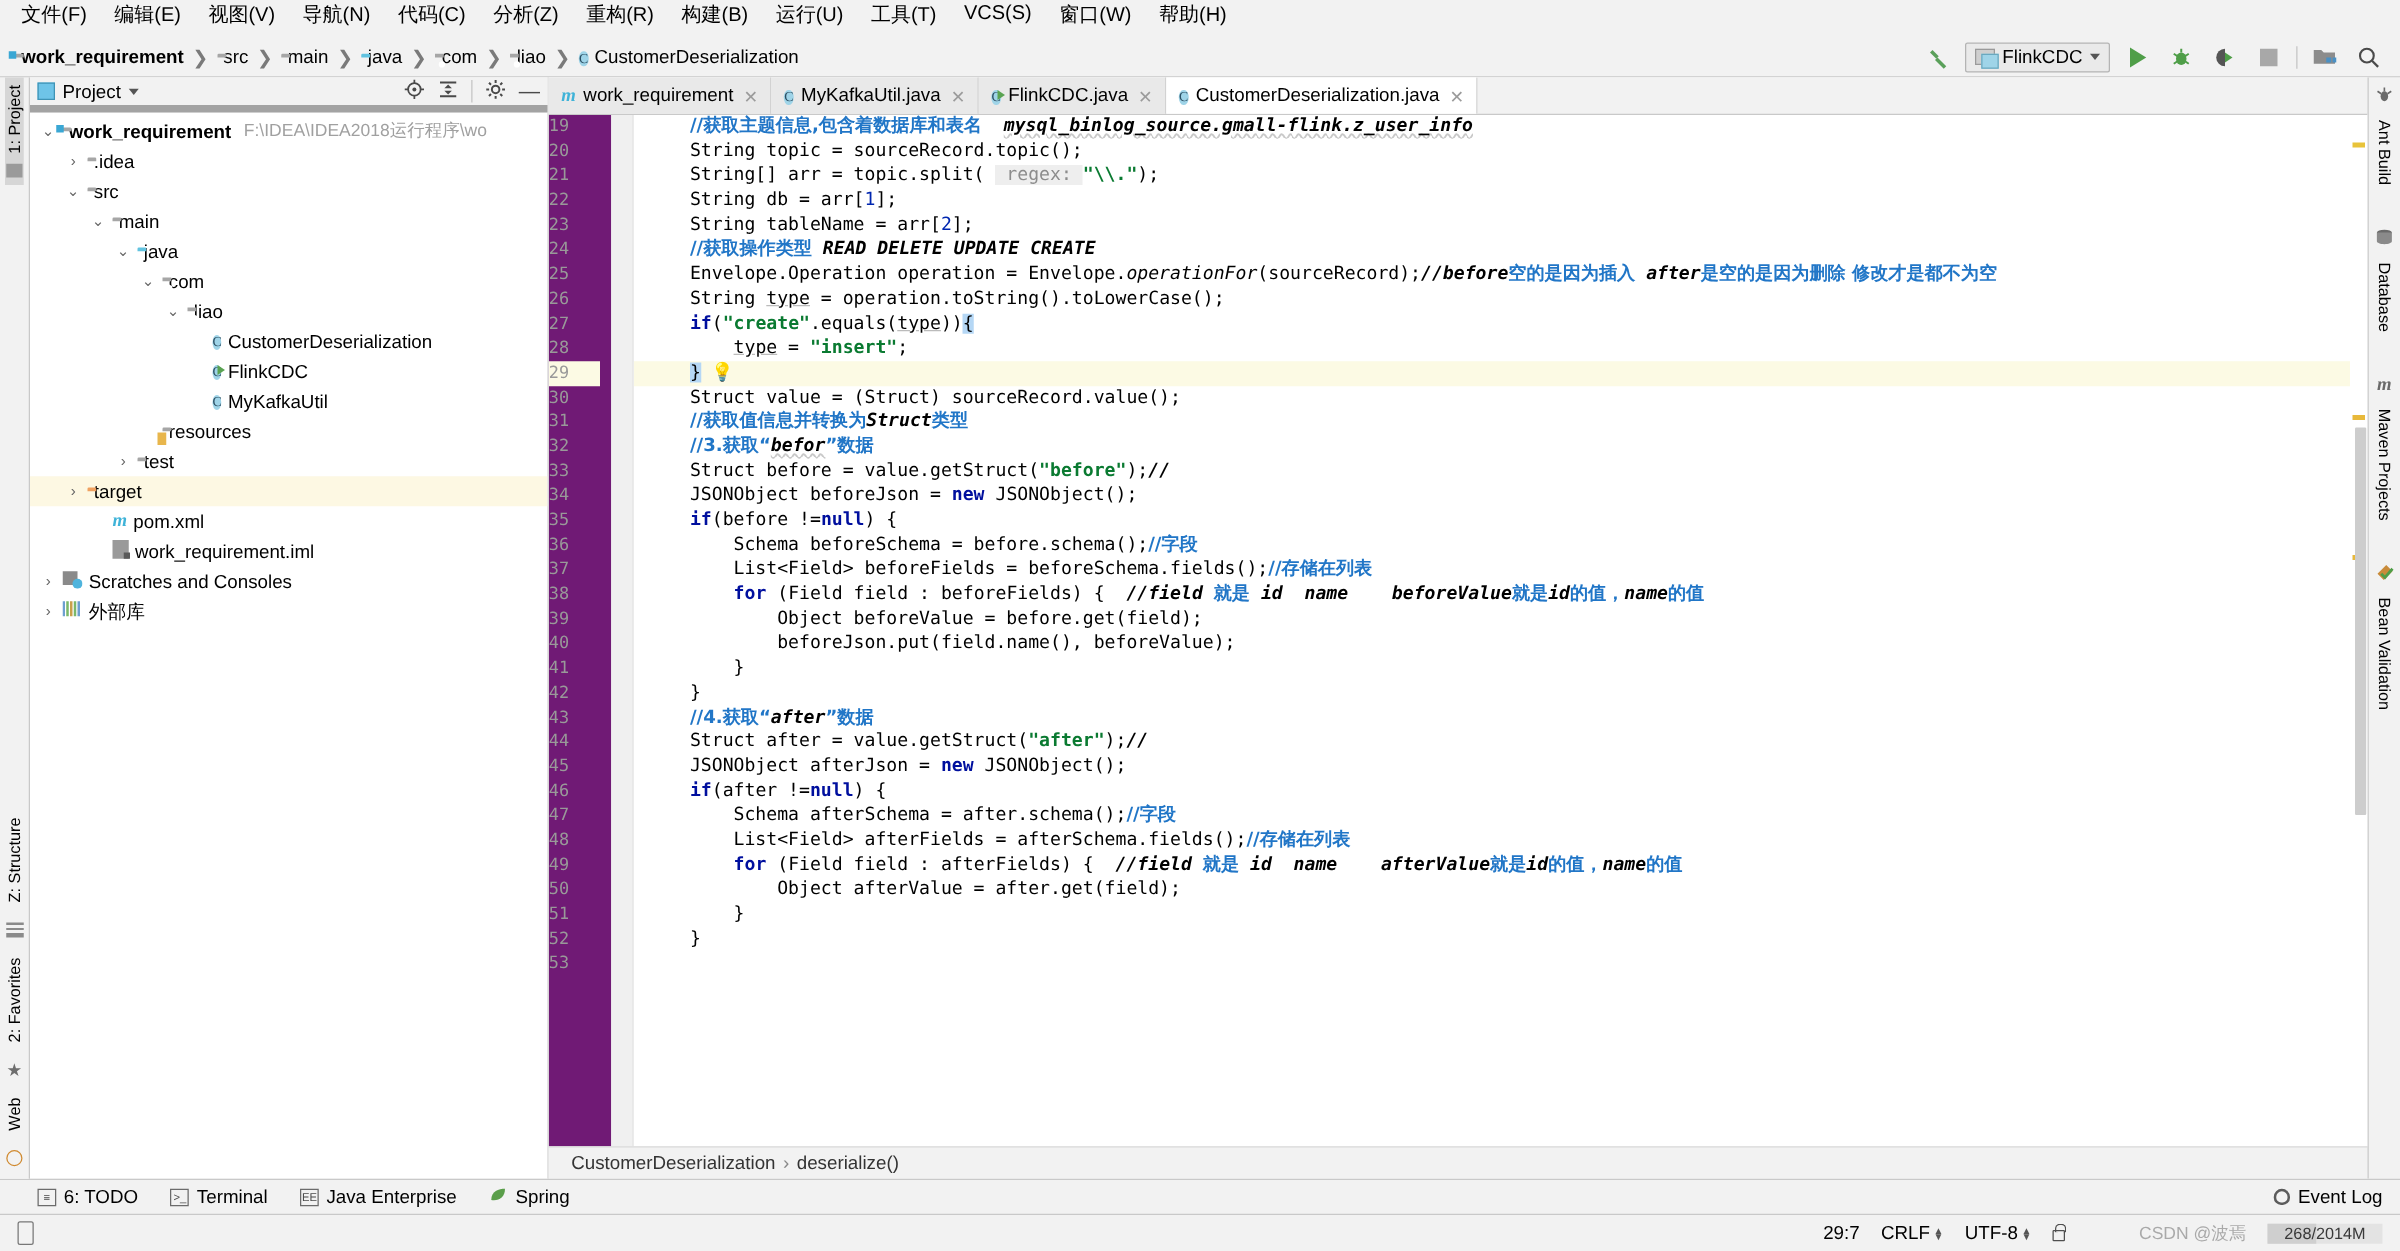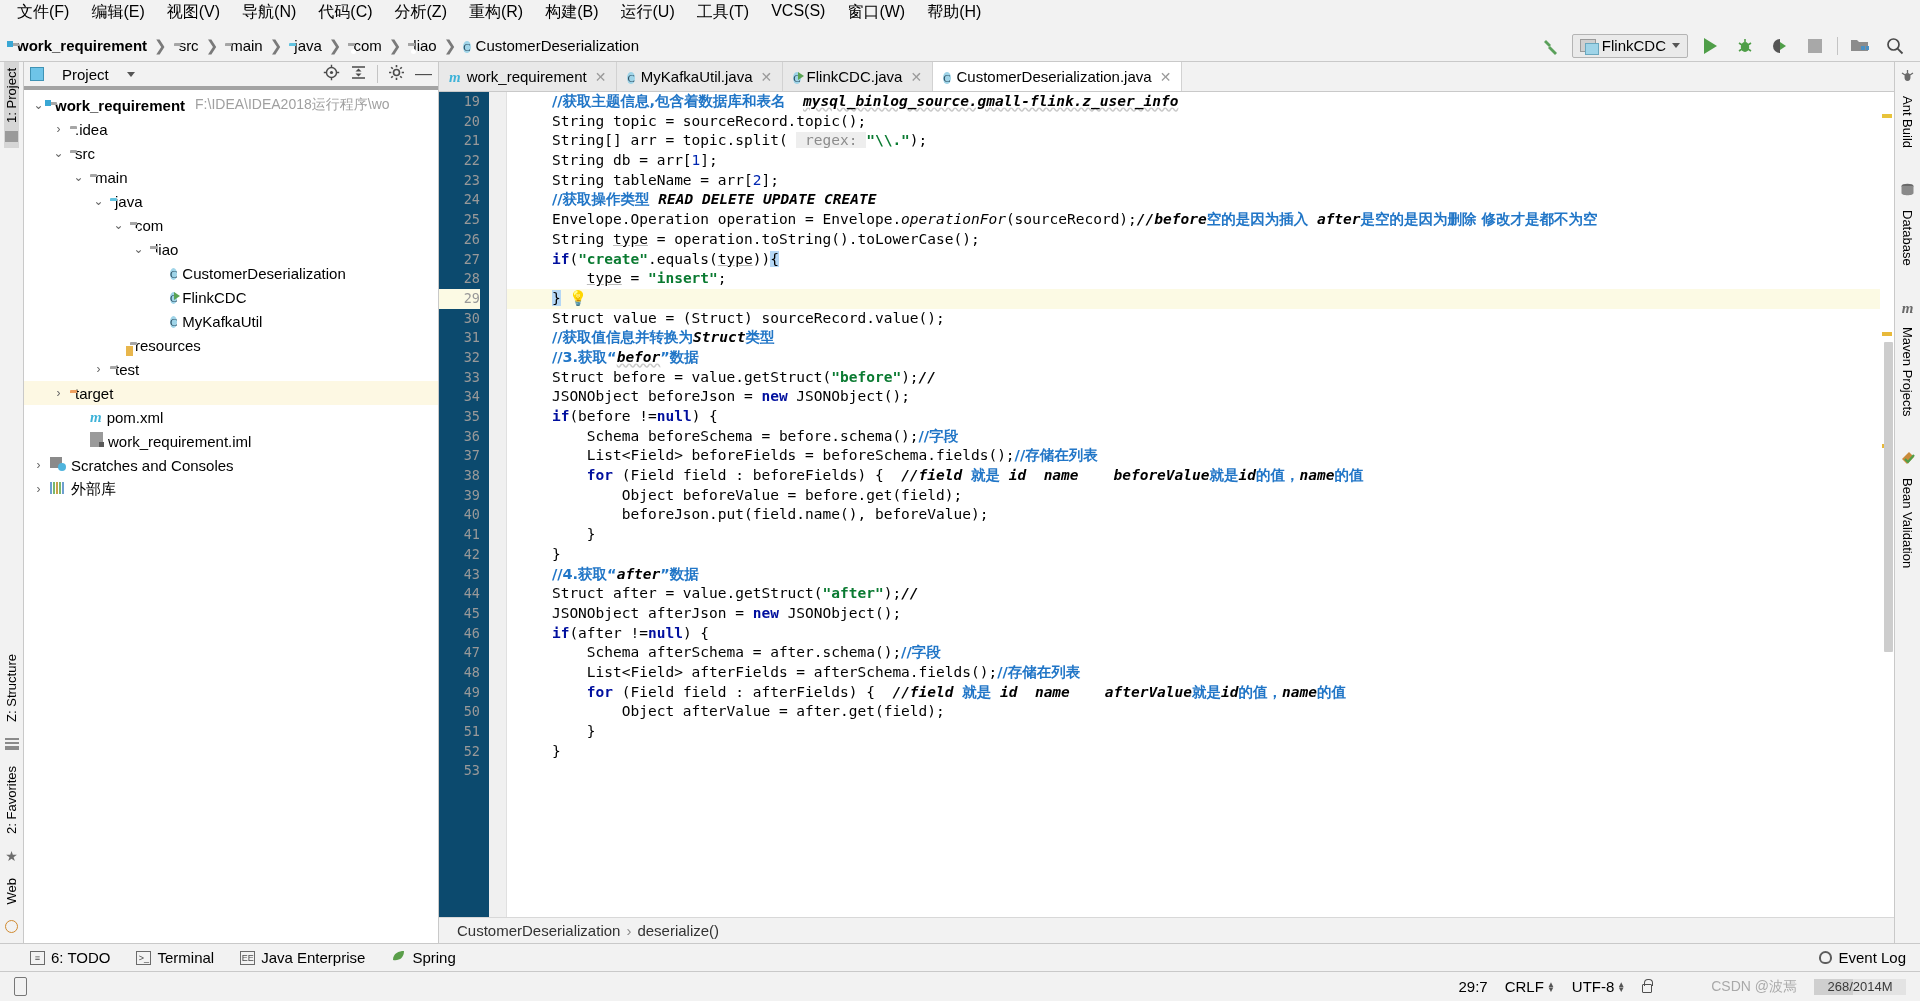--- a/index.html
+++ b/index.html
@@ -51,42 +51,42 @@
   .body { flex:1; display:flex; min-height:0; }
 
   
   .rail { width:24px; background:#f2f2f2; border-right:1px solid #c9c9c9; display:flex; flex-direction:column; align-items:center; flex:none; position:relative;}
   .rail-lbl { writing-mode:vertical-rl; transform:rotate(180deg); font-size:13px; white-space:nowrap; padding:6px 0; }
   .rail-top { background:#d6d6d6; display:flex; flex-direction:column; align-items:center; padding-bottom:6px; }
   .rail-bot { margin-top:auto; display:flex; flex-direction:column; align-items:center; gap:10px; padding-bottom:10px; }
 
   
   .project-panel { width:415px; background:#fff; display:flex; flex-direction:column; flex:none; border-right:1px solid #c9c9c9; }
-  .pp-head { height:28px; display:flex; align-items:center; gap:18px; padding:0 6px; background:#f2f2f2; border-bottom:4px solid #a3a3a3; flex:none; }
+  .pp-head { height:28px; display:flex; align-items:center; gap:6px; padding:0 6px; background:#f2f2f2; border-bottom:6px solid #a3a3a3; flex:none; }
   .pp-title { font-size:15px; }
   .pp-ico-sq { width:14px;height:14px; background:#6ec4e8; border:1px solid #3f93b5; }
   .pp-actions { margin-left:auto; display:flex; align-items:center; gap:10px; color:#4a4a4a; }
   .caret-dn { width:0;height:0;border-left:4px solid transparent;border-right:4px solid transparent;border-top:5px solid #555; }
   .tree { flex:1; overflow:hidden; padding-top:3px; font-size:15px; }
   .trow { height:24px; display:flex; align-items:center; gap:5px; white-space:nowrap; padding-right:6px; }
   .trow.sel { background:#fdf8e3; }
   .arrow { width:13px; text-align:center; color:#666; font-size:12px; flex:none; }
   .tlabel { font-size:15px; }
   .tlabel.bold { font-weight:bold; }
   .tpath { color:#a0a0a0; font-size:14px; margin-left:5px; }
 
   
   .editor { flex:1; display:flex; flex-direction:column; min-width:0; background:#fff; }
   .tabs { height:30px; display:flex; background:#f2f2f2; border-bottom:1px solid #c9c9c9; flex:none; }
   .tab { display:flex; align-items:center; gap:6px; padding:0 10px; font-size:15px; border-right:1px solid #d2d2d2; cursor:default; background:#e9e9e9;}
   .tab.active { background:#fff; }
   .tab .x { color:#9b9b9b; font-size:14px; margin-left:2px; }
 
   .code-area { flex:1; display:flex; min-height:0; position:relative; overflow:hidden; }
-  .gutter { width:50px; background:#0c4a6e; flex:none; text-align:right; padding-right:9px; color:#999; }
+  .gutter { width:50px; background:#701a75; flex:none; padding-right:9px; color:#999; }
   .gutter2 { width:18px; background:#f0f0f0; border-right:1px solid #e0e0e0; flex:none; }
   .codeflow { flex:1; position:relative; overflow:hidden; background:#fff; }
   .cline { height:19.7px; line-height:19.7px; font-family:"DejaVu Sans Mono","Liberation Mono",monospace; font-size:14.5px; white-space:pre; padding-left:10px; }
   .gline { height:19.7px; line-height:19.7px; font-family:"DejaVu Sans Mono",monospace; font-size:13.5px; }
   .hl { background:#fcfae4; }
   .cm   { color:#000000; font-style:italic; font-weight:bold; }
   .cmz  { color:#2176c7; font-weight:bold; font-style:normal; font-family:"DejaVu Sans",sans-serif; }
   .kw   { color:#000f9e; font-weight:bold; }
   .str  { color:#0a7a31; font-weight:bold; }
   .num  { color:#0026b0; }

